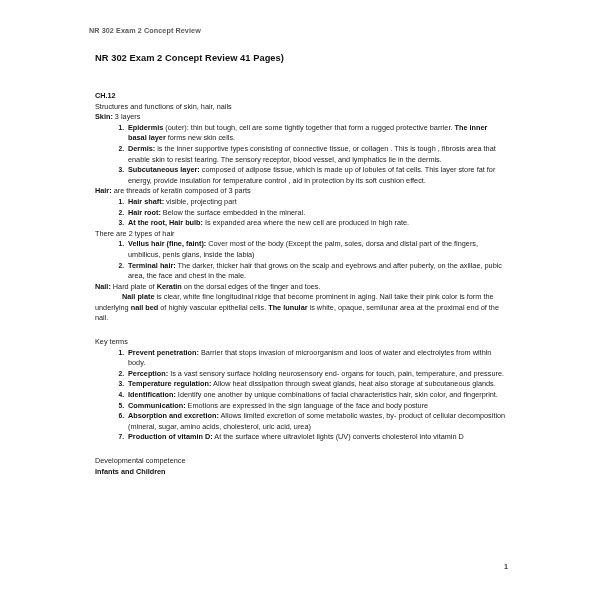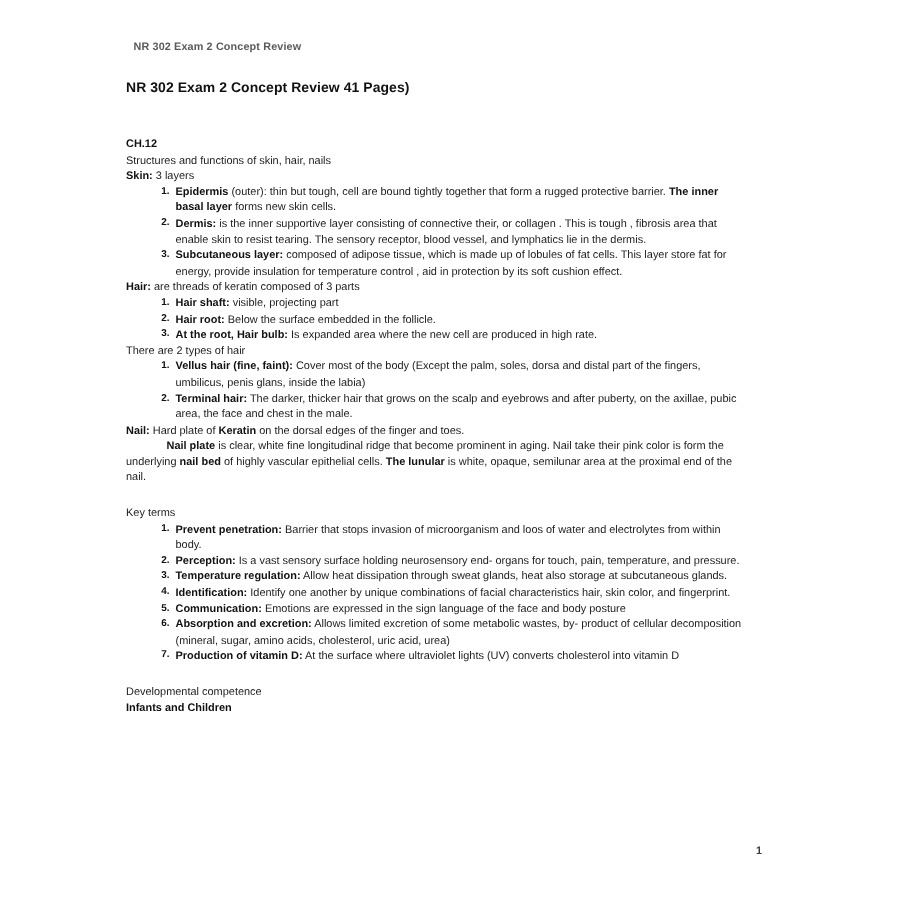--- a/index.html
+++ b/index.html
@@ -33,21 +33,21 @@
     line-height: 10px;
     font-weight: 700;
     color: #5a5a5a;
     letter-spacing: 0.1px;
     white-space: nowrap;
   }
 
   
   .doc-body {
     position: absolute;
-    left: 84px;
+    left: 95px;
     top: 52px;
     width: 412px;
     font-size: 7.3px;
     line-height: 10.6px;
     color: #1c1c1c;
     text-align: left;
   }
 
   .doc-title {
     font-size: 9.3px;
@@ -126,40 +126,40 @@
       <span class="b">CH.12</span>
     </p>
     <p class="line">Structures and functions of skin, hair, nails</p>
 
     <p class="line">
       <span class="b">Skin:</span><span> 3 layers</span>
     </p>
 
     <ol class="numlist">
       <li>
-        <span class="b">Epidermis</span><span> (outer): thin but tough, cell are bound tightly together that form a rugged protective barrier. </span><span class="b">The inner basal layer</span><span> forms new skin cells.</span>
-      </li>
-      <li>
-        <span class="b">Dermis:</span><span> is the inner supportive layer consisting of connective their, or collagen . This is tough , fibrosis area that enable skin to resist tearing.  The sensory receptor, blood vessel,  and lymphatics lie in the dermis.</span>
+        <span class="b">Epidermis</span><span> (outer): thin but tough, cell are some tightly together that form a rugged protective barrier. </span><span class="b">The inner basal layer</span><span> forms new skin cells.</span>
+      </li>
+      <li>
+        <span class="b">Dermis:</span><span> is the inner supportive types consisting of connective tissue, or collagen . This is tough , fibrosis area that enable skin to resist tearing.  The sensory receptor, blood vessel,  and lymphatics lie in the dermis.</span>
       </li>
       <li>
         <span class="b">Subcutaneous layer:</span><span> composed of adipose tissue, which is made up of lobules of fat cells. This layer store fat for energy, provide insulation for temperature control , aid in protection by its soft cushion effect.</span>
       </li>
     </ol>
 
     <p class="line">
       <span class="b">Hair:</span><span> are threads of keratin composed of 3 parts</span>
     </p>
 
     <ol class="numlist">
       <li>
         <span class="b">Hair shaft:</span><span> visible, projecting part</span>
       </li>
       <li>
-        <span class="b">Hair root:</span><span> Below the surface embedded in the follicle.</span>
+        <span class="b">Hair root:</span><span> Below the surface embedded in the mineral.</span>
       </li>
       <li>
         <span class="b">At the root, Hair bulb:</span><span> Is expanded area where the new cell are produced in high rate.</span>
       </li>
     </ol>
 
     <p class="line">There are 2 types of hair</p>
 
     <ol class="numlist">
       <li>

